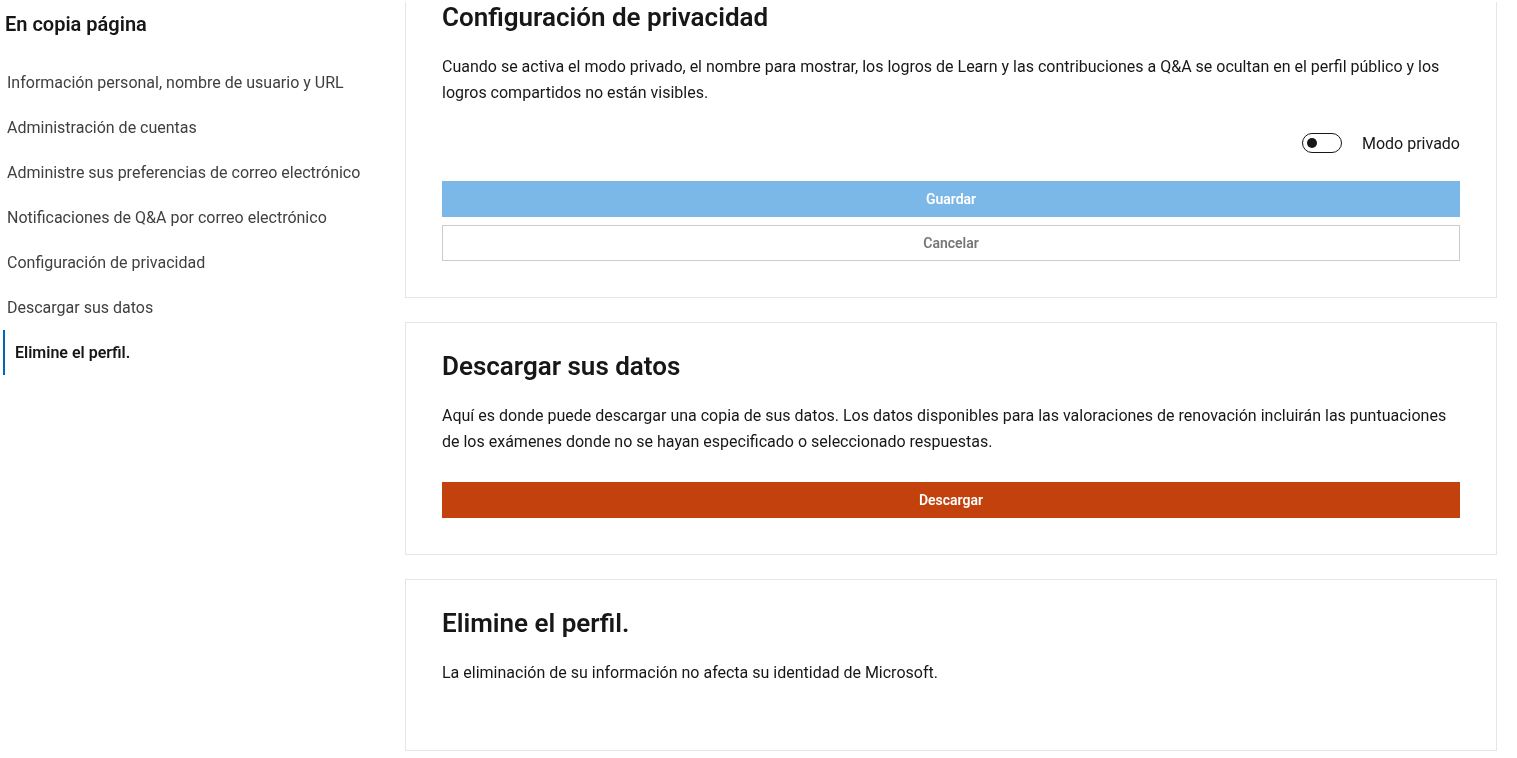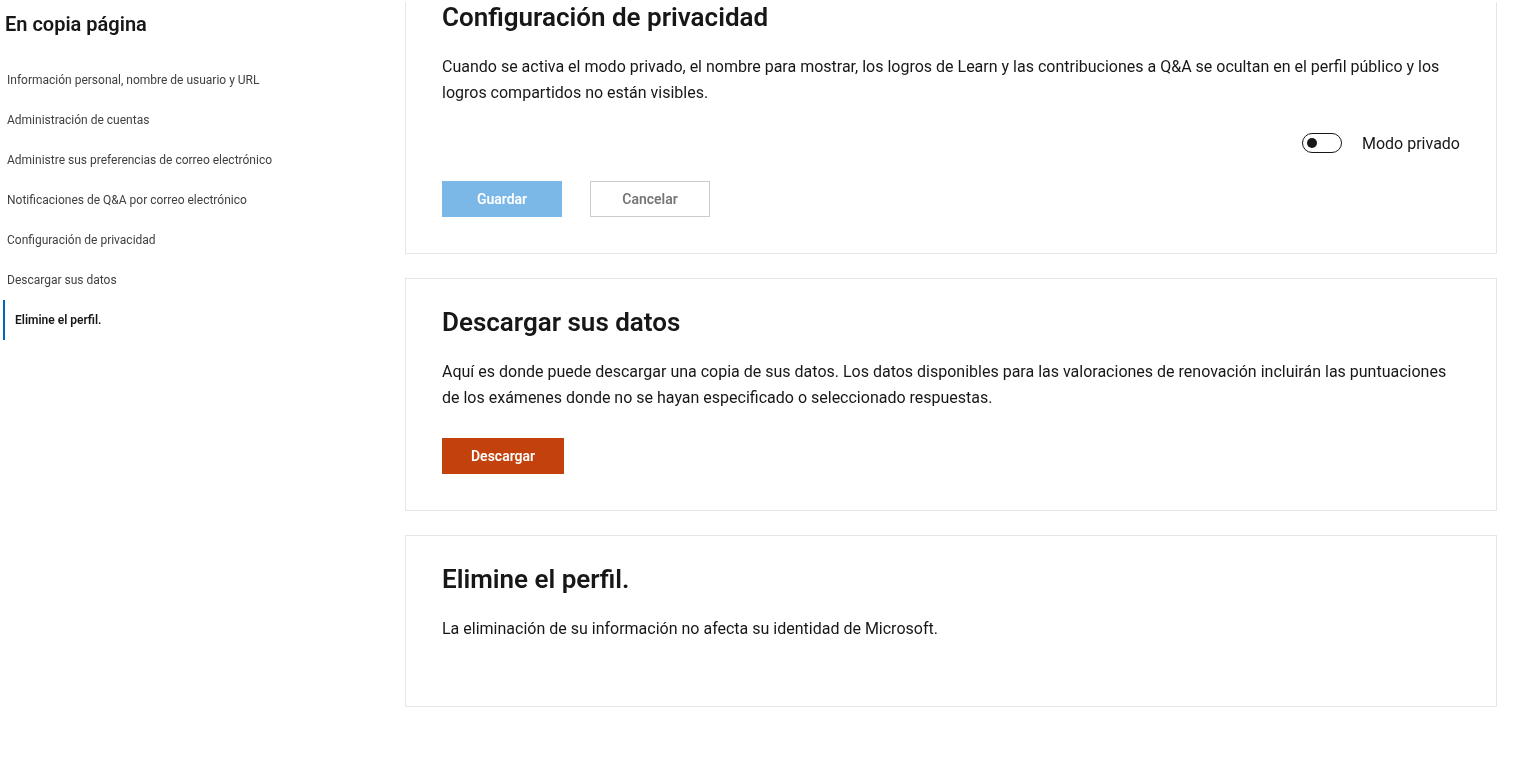--- a/index.html
+++ b/index.html
@@ -24,21 +24,21 @@
       font-size: 20px;
       font-weight: 600;
       color: #171717;
       margin-bottom: 24px;
       padding-left: 0;
     }
     .nav-list {
       list-style: none;
     }
     .nav-item {
-      font-size: 12px;
+      font-size: 16px;
       color: #404040;
       padding: 13px 0;
       cursor: pointer;
       border-left: 2px solid transparent;
       padding-left: 0;
     }
     .nav-item.active {
       border-left: 2px solid #0067b8;
       font-weight: 600;
       color: #171717;
@@ -97,21 +97,22 @@
       border-radius: 50%;
       top: 4px;
       left: 4px;
     }
     .toggle-label {
       font-size: 16px;
       color: #171717;
     }
     .btn-row {
       display: flex;
-      gap: 28px;
+      gap: 8px;
+      flex-direction: column;
     }
     .btn {
       min-width: 120px;
       padding: 9px 28px;
       font-size: 14px;
       font-weight: 600;
       border: 1px solid transparent;
       cursor: pointer;
       font-family: inherit;
     }

